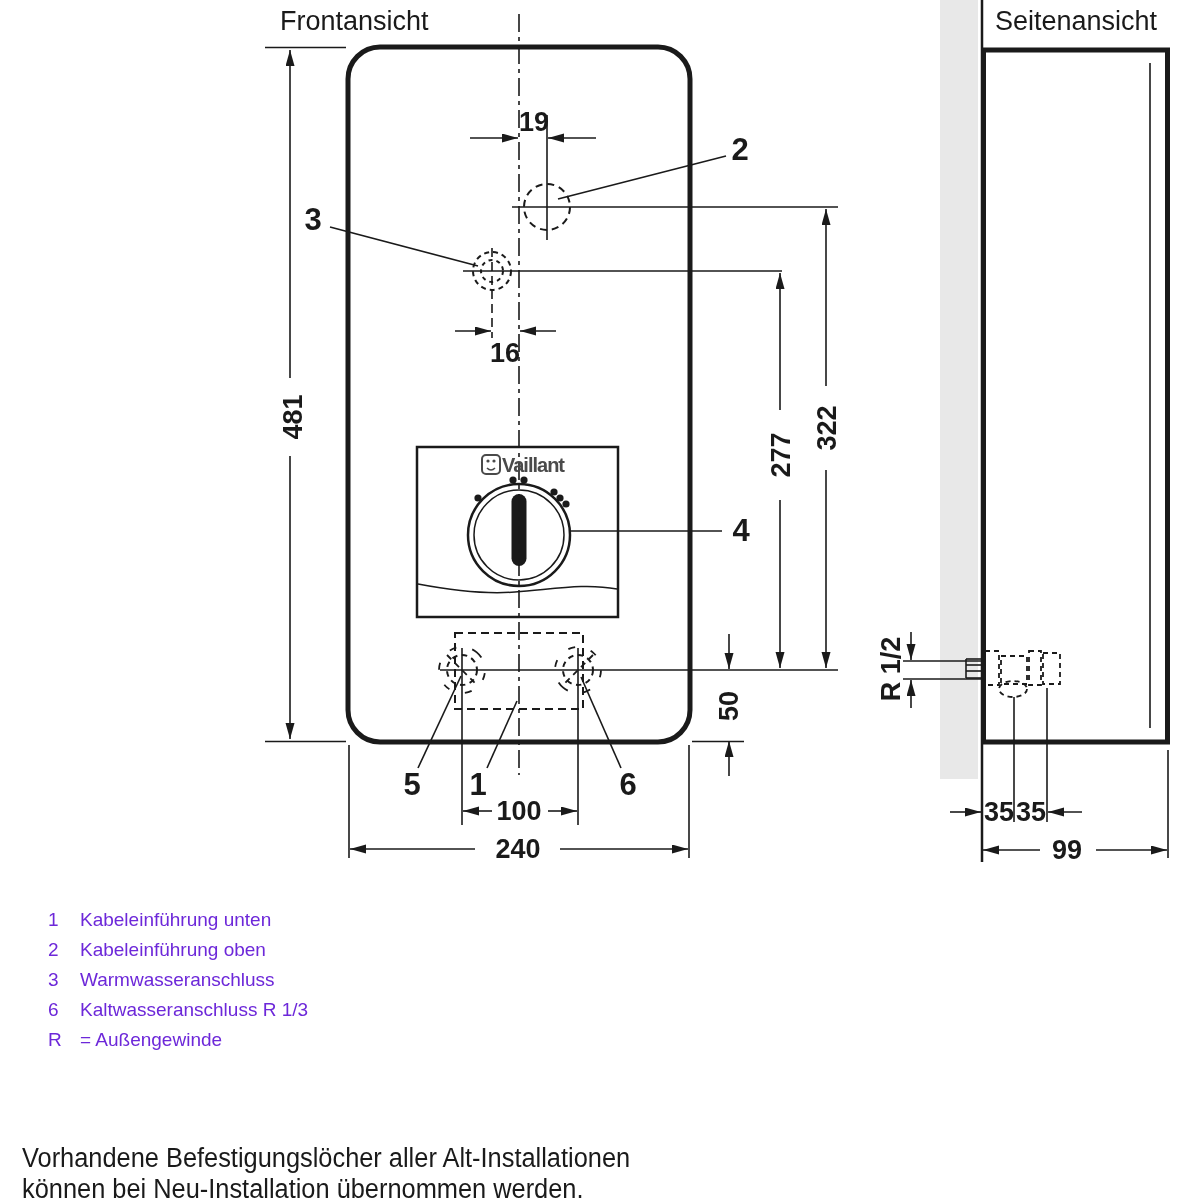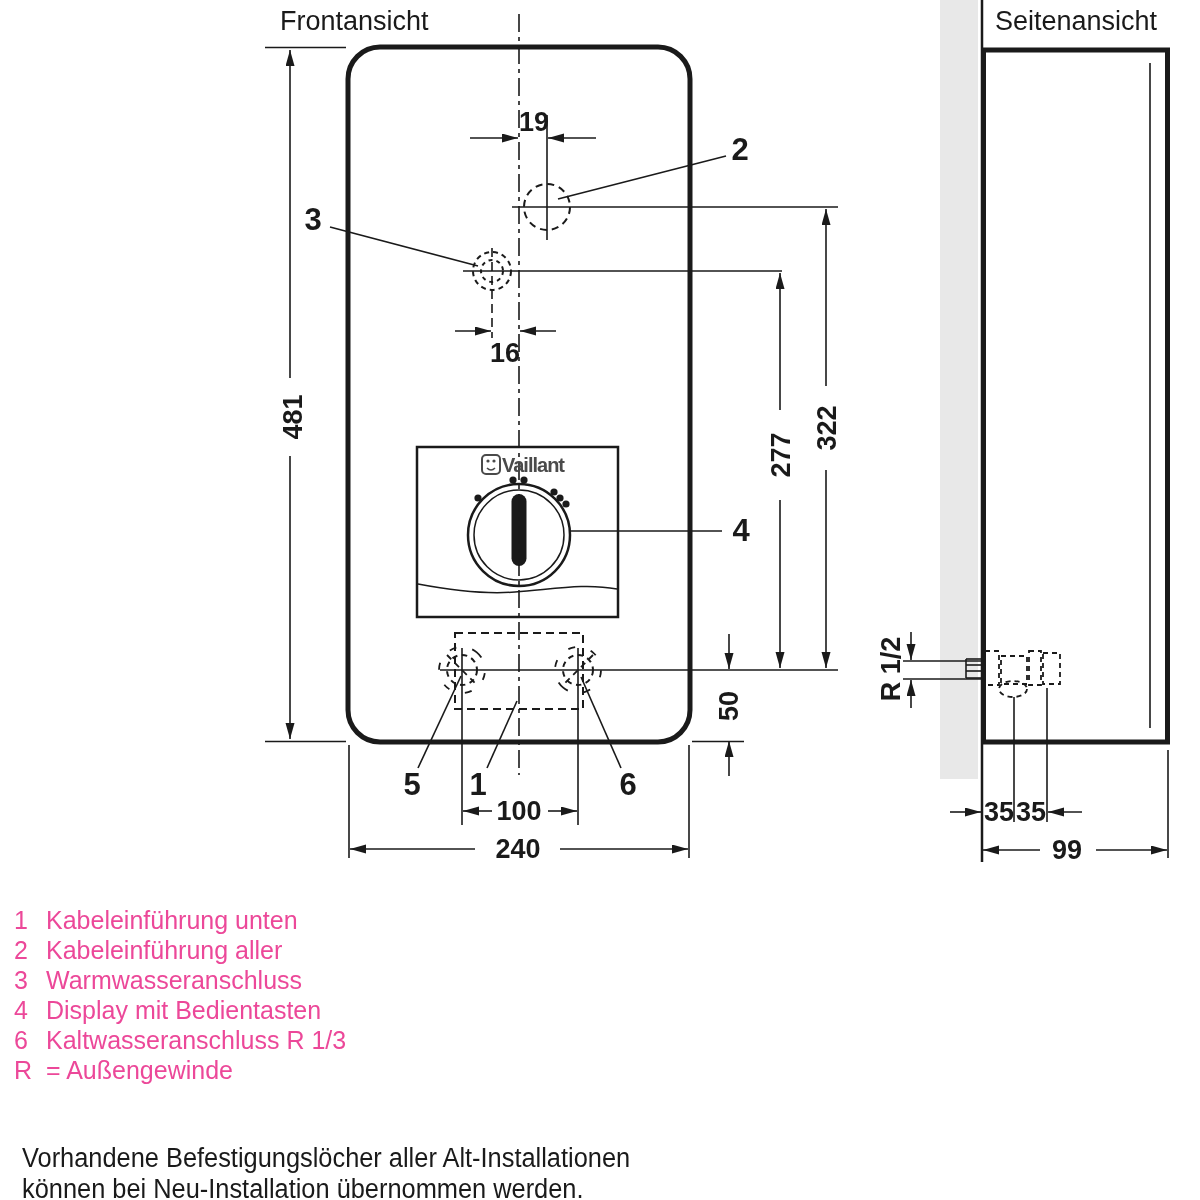--- a/index.html
+++ b/index.html
@@ -3,21 +3,21 @@
 <meta charset="utf-8">
 <style>
   html,body{margin:0;padding:0;background:#fff;}
   .page{position:relative;width:1200px;height:1200px;background:#fff;overflow:hidden;
         font-family:"Liberation Sans",sans-serif;color:#1a1a1a;}
   svg{display:block;}
   .t-title{font:500 27px "Liberation Sans",sans-serif;fill:#1a1a1a;}
   .t-dim{font:600 27px "Liberation Sans",sans-serif;fill:#1a1a1a;}
   .t-call{font:700 31px "Liberation Sans",sans-serif;fill:#1a1a1a;}
   .t-logo{font:700 20px "Liberation Sans",sans-serif;fill:#4a4a4a;letter-spacing:-1px;}
-  .legend{position:absolute;left:14px;top:905px;font-size:25px;line-height:30px;color:#ec4899;}
+  .legend{position:absolute;left:48px;top:905px;font-size:19px;line-height:30px;color:#6d28d9;}
   .legend-row{white-space:nowrap;}
   .legend-num{display:inline-block;width:32px;}
   .footer{position:absolute;left:22px;top:1143px;font-size:27px;line-height:31px;color:#1a1a1a;
           transform:scaleX(.94);transform-origin:left top;white-space:nowrap;}
 </style>
 </head>
 <body>
 
 <div class="page">
 
@@ -211,27 +211,24 @@
     <text class="t-call" text-anchor="middle" x="478" y="795">1</text>
     <text class="t-call" text-anchor="middle" x="628" y="795">6</text>
   </g>
 </svg>
 
 <div class="legend">
   <div class="legend-row">
     <span class="legend-num">1</span><span>Kabeleinführung unten</span>
   </div>
   <div class="legend-row">
-    <span class="legend-num">2</span><span>Kabeleinführung aller</span>
+    <span class="legend-num">2</span><span>Kabeleinführung oben</span>
   </div>
   <div class="legend-row">
     <span class="legend-num">3</span><span>Warmwasseranschluss</span>
-  </div>
-  <div class="legend-row">
-    <span class="legend-num">4</span><span>Display mit Bedientasten</span>
   </div>
   <div class="legend-row">
     <span class="legend-num">6</span><span>Kaltwasseranschluss R 1/3</span>
   </div>
   <div class="legend-row">
     <span class="legend-num">R</span><span>= Außengewinde</span>
   </div>
 </div>
 
 <div class="footer">

